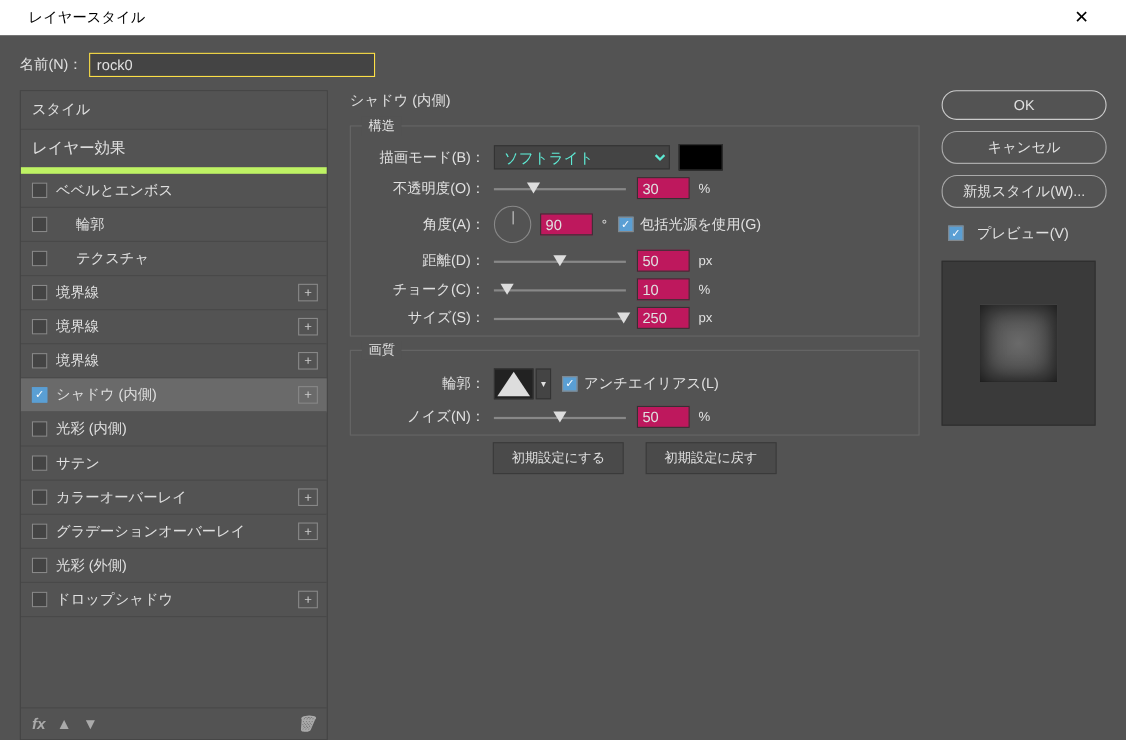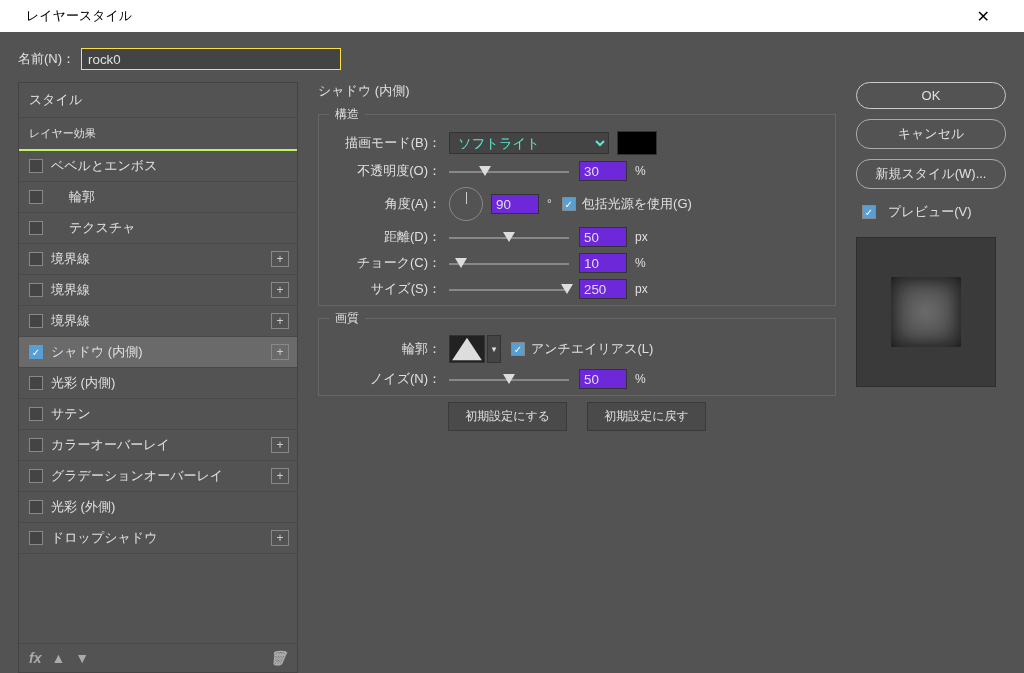--- a/index.html
+++ b/index.html
@@ -15,21 +15,21 @@
 
 .name-row { display: flex; align-items: center; margin-bottom: 12px; gap: 6px; }
 .name-row label { font-size: 13px; }
 .name-row input { background: #444; border: 1px solid #fde047; color: #e0e0e0; padding: 3px 6px; width: 260px; height: 22px; }
 
 .cols { display: flex; flex: 1; gap: 20px; }
 
 
 .left { width: 280px; background: #535353; display: flex; flex-direction: column; border: 1px solid #444; }
 .left-header { padding: 8px 10px; font-size: 13px; background: #535353; border-bottom: 1px solid #494949; }
-.left-sub { padding: 8px 10px; font-size: 11px; border-bottom: 2px solid #bef264; }
+.left-sub { padding: 8px 10px; font-size: 14px; border-bottom: 6px solid #bef264; }
 .style-item { display: flex; align-items: center; justify-content: flex-end; padding: 6px 8px 6px 10px; border-bottom: 1px solid #494949; cursor: pointer; }
 .style-item.selected { background: #6a6a6a; }
 .style-item .cb { width: 14px; height: 14px; border: 1px solid #888; background: #444; margin-right: 8px; display: inline-flex; align-items: center; justify-content: center; font-size: 10px; flex-shrink: 0; }
 .style-item .cb.checked { background: #5a9fd4; border-color: #5a9fd4; color: #fff; }
 .style-item .cb.checked::after { content: "✓"; }
 .style-item .lbl { flex: 1; font-size: 13px; }
 .style-item.indent .lbl { padding-left: 18px; }
 .style-item .plus { width: 18px; height: 16px; border: 1px solid #888; display: flex; align-items: center; justify-content: center; font-size: 12px; color: #ccc; }
 .left-footer { margin-top: auto; display: flex; align-items: center; padding: 6px 10px; gap: 10px; color: #aaa; font-style: italic; border-top: 1px solid #494949; font-weight: bold; }
 .left-footer .spacer { flex: 1; }
@@ -40,21 +40,21 @@
 .section-title { font-size: 13px; margin-bottom: 2px; }
 .fieldset { border: 1px solid #666; padding: 10px 14px 0 14px; position: relative; margin-top: 6px; }
 .fieldset .legend { position: absolute; top: -9px; left: 10px; background: #535353; padding: 0 6px; font-size: 12px; }
 .row { display: flex; align-items: center; margin: 6px 0; }
 .row .rlabel { width: 108px; text-align: right; margin-right: 8px; font-size: 13px; }
 .row select { background: #444; border: 1px solid #333; color: #5eead4; padding: 2px 4px; height: 22px; width: 160px; }
 .row .swatch { width: 40px; height: 24px; background: #000; margin-left: 8px; border: 1px solid #333; }
 .slider-track { position: relative; width: 120px; height: 16px; display: flex; align-items: center; }
 .slider-track .line { position: absolute; left: 0; right: 0; top: 50%; height: 2px; background: #888; }
 .slider-track .thumb { position: absolute; top: 3px; width: 0; height: 0; border-left: 6px solid transparent; border-right: 6px solid transparent; border-top: 10px solid #ddd; transform: translateX(-50%); }
-.numbox { background: #6d28d9; border: 1px solid #333; color: #e0e0e0; width: 48px; height: 20px; padding: 1px 4px; margin-left: 10px; text-align: left; }
+.numbox { background: #be185d; border: 1px solid #333; color: #e0e0e0; width: 48px; height: 20px; padding: 1px 4px; margin-left: 10px; text-align: left; }
 .unit { margin-left: 8px; font-size: 12px; }
 .angle-dial { width: 34px; height: 34px; border: 1px solid #888; border-radius: 50%; position: relative; margin-right: 8px; }
 .angle-dial .needle { position: absolute; left: 50%; top: 4px; width: 1px; height: 12px; background: #ccc; transform-origin: bottom center; }
 .chk { width: 14px; height: 14px; border: 1px solid #888; background: #5a9fd4; display: inline-flex; align-items: center; justify-content: center; font-size: 10px; color: #fff; margin-right: 6px; }
 .chk::after { content: "✓"; }
 .chklabel { font-size: 13px; }
 .contour { width: 36px; height: 28px; background: #222; border: 1px solid #333; margin-right: 2px; position: relative; overflow: hidden; }
 .contour svg { width: 100%; height: 100%; }
 .contour-dd { width: 14px; height: 28px; border: 1px solid #333; background: #444; display: flex; align-items: center; justify-content: center; font-size: 9px; margin-right: 10px; }
 .btnrow { display: flex; gap: 20px; justify-content: center; margin-top: 0; }

